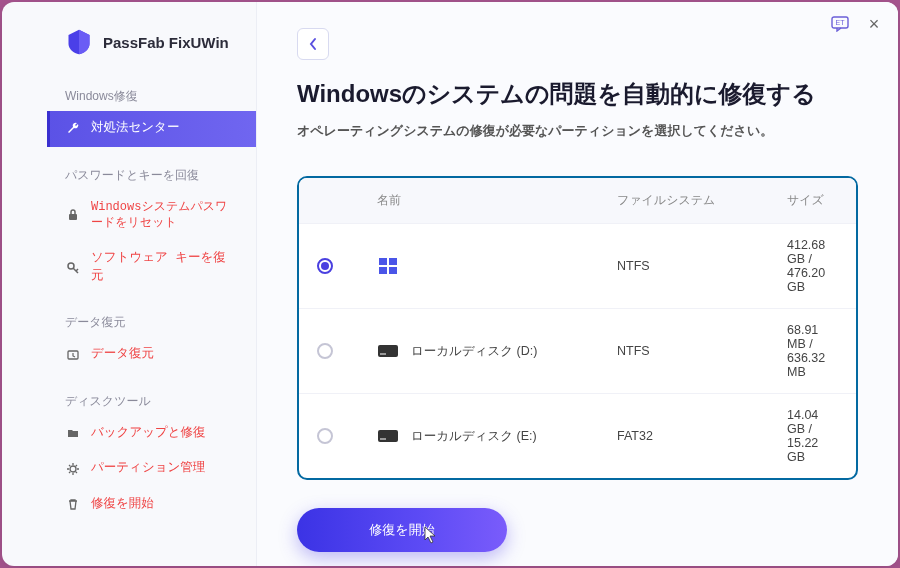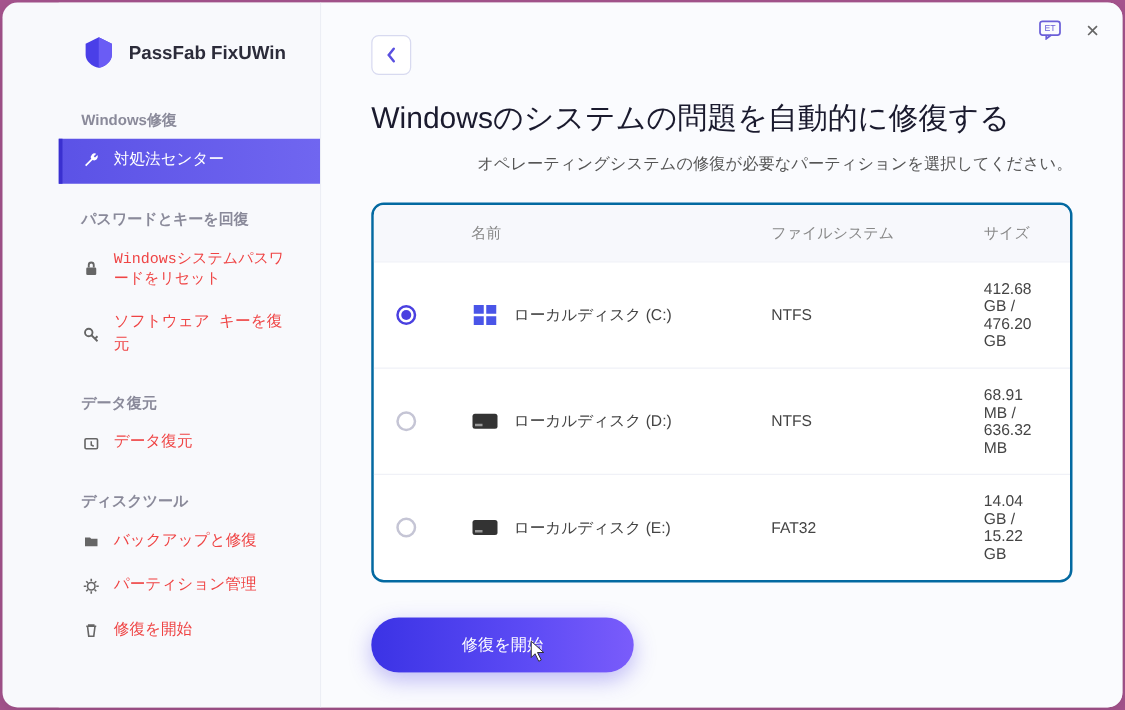--- a/index.html
+++ b/index.html
@@ -8,32 +8,32 @@
     .titlebar-controls { position: absolute; top: 12px; right: 14px; display: flex; gap: 14px; align-items: center; z-index: 10; }
     .titlebar-btn { width: 20px; height: 20px; display: flex; align-items: center; justify-content: center; color: #6b5fd8; cursor: pointer; font-size: 14px; }
     .titlebar-btn.close { color: #666; font-size: 18px; }
     
     .sidebar { width: 210px; background: #f8f9fc; padding: 20px 0 0 0; border-right: 1px solid #eceef5; margin-left: 45px; }
     .logo-block { display: flex; align-items: center; gap: 10px; padding: 6px 18px 22px 18px; }
     .logo-icon { width: 28px; height: 28px; }
     .logo-text { font-weight: 700; font-size: 15px; color: #2c2c3a; }
     
     .nav-section { margin-bottom: 10px; }
-    .nav-heading { padding: 10px 18px 6px 18px; font-size: 12px; color: #8a8a9a; font-weight: bold; }
+    .nav-heading { padding: 10px 18px 6px 18px; font-size: 12px; color: #8a8a9a; }
     .nav-item { display: flex; align-items: center; gap: 10px; padding: 9px 18px; font-size: 12.5px; color: #ef4444; cursor: pointer; }
     .nav-item.active { background: linear-gradient(90deg, #5b52e6 0%, #7066f0 100%); color: #fff; position: relative; }
     .nav-item.active::before { content: ''; position: absolute; left: 0; top: 0; bottom: 0; width: 3px; background: #3a30d0; }
     .nav-item .icon { width: 16px; height: 16px; display: flex; align-items: center; justify-content: center; flex-shrink: 0; }
     .nav-item span.label { line-height: 1.4; font-family: Liberation Mono, monospace; }
     .nav-item.multiline span.label { font-size: 12px; }
     
     .main { flex: 1; padding: 26px 40px 20px 40px; background: #fafbfe; }
     .back-btn { width: 32px; height: 32px; border: 1px solid #d8daf0; border-radius: 6px; background: #fff; display: flex; align-items: center; justify-content: center; color: #5a50e0; cursor: pointer; margin-bottom: 18px; }
-    .page-title { font-size: 24px; font-weight: 400; color: #1a1a2e; margin-bottom: 12px; }
-    .page-subtitle { font-size: 13px; color: #555; font-weight: 400; margin-bottom: 22px; text-align: right; }
+    .page-title { font-size: 24px; font-weight: 700; color: #1a1a2e; margin-bottom: 12px; }
+    .page-subtitle { font-size: 13px; color: #555; font-weight: 700; margin-bottom: 36px; }
     
     .disk-table { background: #fff; border: 2px solid #0369a1; border-radius: 10px; overflow: hidden; }
     .thead { display: grid; grid-template-columns: 60px 240px 170px 1fr; padding: 14px 18px; background: #f7f8fc; font-size: 12px; color: #888; }
     .trow { display: grid; grid-template-columns: 60px 240px 170px 1fr; padding: 14px 18px; border-top: 1px solid #f0f1f7; align-items: center; font-size: 12.5px; color: #444; }
     .th-name { grid-column: 2; }
     .radio { width: 16px; height: 16px; border: 2px solid #c5c5d5; border-radius: 50%; display: inline-block; position: relative; cursor: pointer; }
     .radio.selected { border-color: #4a40e0; }
     .radio.selected::after { content: ''; position: absolute; width: 8px; height: 8px; background: #4a40e0; border-radius: 50%; top: 2px; left: 2px; }
     .disk-name { display: flex; align-items: center; gap: 12px; }
     .disk-icon { width: 22px; height: 18px; display: flex; align-items: center; justify-content: center; }
@@ -164,21 +164,20 @@
         <span class="radio selected"></span>
         <div class="disk-name">
           <span class="disk-icon">
               <svg width="20" height="18" viewBox="0 0 20 18">
                 <rect x="1" y="1" width="8" height="7" fill="#4a55e8"></rect>
                 <rect x="11" y="1" width="8" height="7" fill="#4a55e8"></rect>
                 <rect x="1" y="10" width="8" height="7" fill="#4a55e8"></rect>
                 <rect x="11" y="10" width="8" height="7" fill="#4a55e8"></rect>
               </svg>
             </span>
-          <span>ローカルディスク (C:)</span>
         </div>
         <div>NTFS</div>
         <div>412.68 GB / 476.20 GB</div>
       </div>
 
       <div class="trow">
         <span class="radio"></span>
         <div class="disk-name">
           <span class="disk-icon">
               <svg width="22" height="14" viewBox="0 0 22 14">

